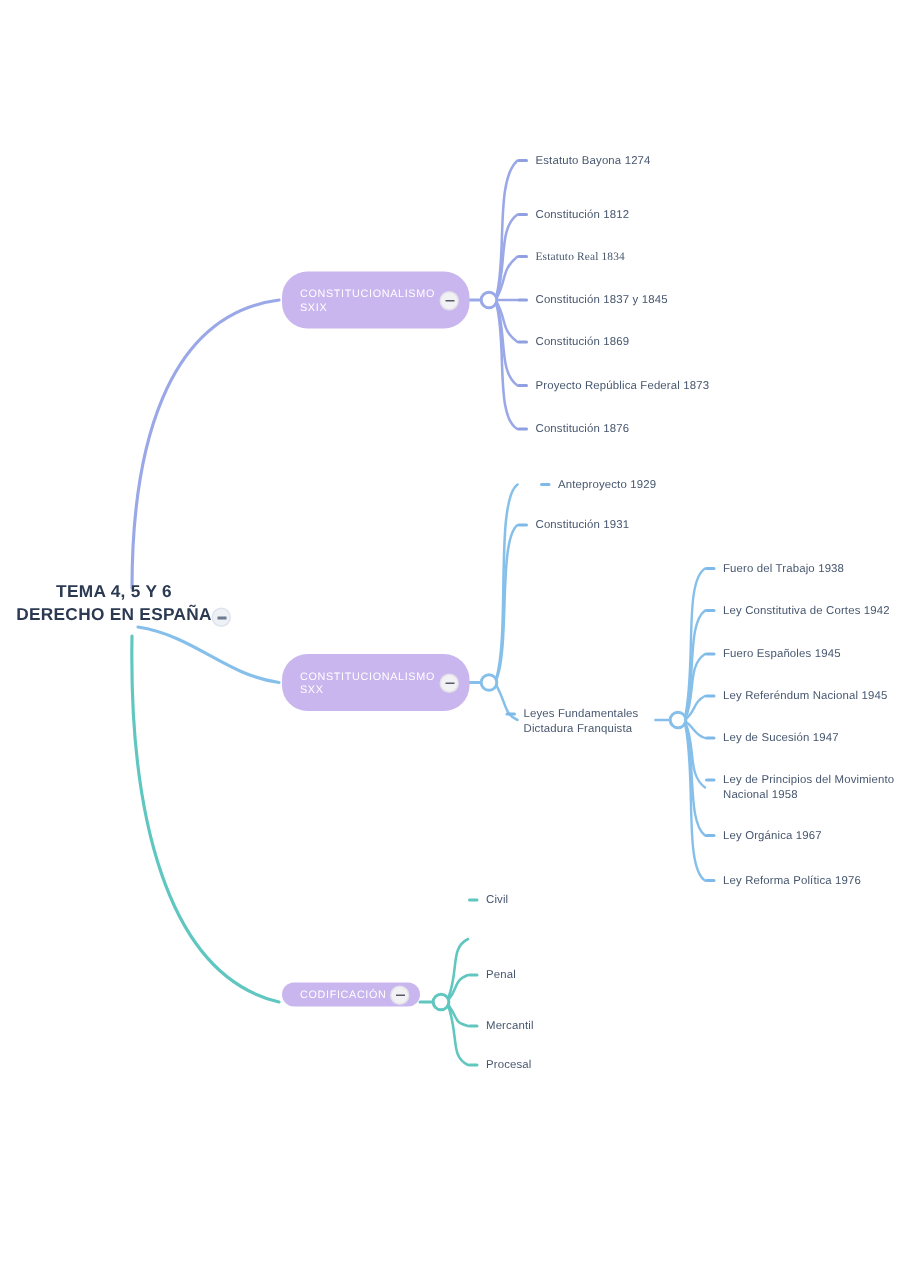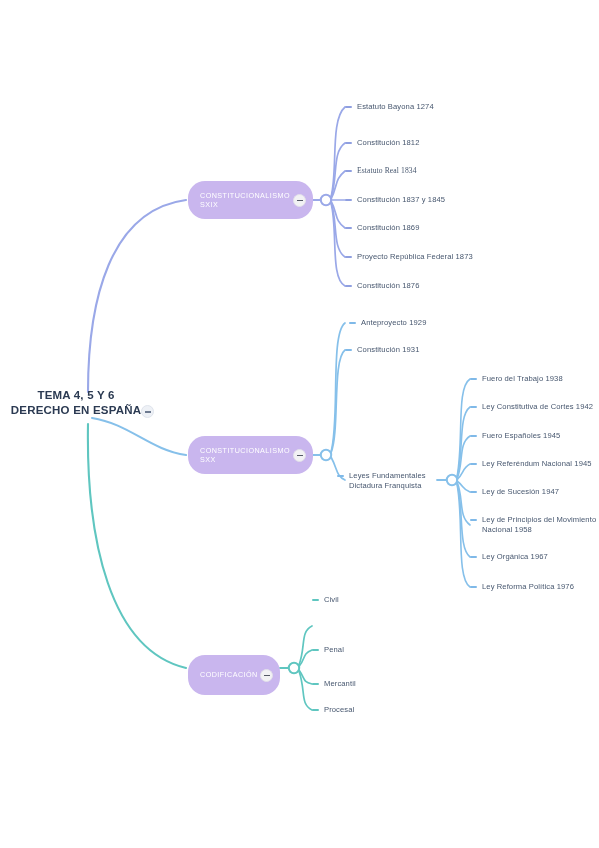--- a/index.html
+++ b/index.html
@@ -88,21 +88,21 @@
   }
   .branch-toggle::after {
     content: "";
     position: absolute;
     left: 3px; top: 5px;
     width: 6px; height: 1.6px;
     background: #555a66;
   }
   #branch-sxix { left: 188px; top: 181px; width: 125px; height: 38px; }
   #branch-sxx  { left: 188px; top: 436px; width: 125px; height: 38px; }
-  #branch-cod  { left: 188px; top: 655px; width: 92px;  height: 40px; }
+  #branch-cod  { left: 188px; top: 655px; width: 92px;  height: 16px; }
   
   .leaf {
     position: absolute;
     display: flex;
     align-items: flex-start;
     white-space: nowrap;
     font-size: 7.6px;
     line-height: 10px;
     color: #46566e;
     letter-spacing: 0.1px;
@@ -220,21 +220,21 @@
   </div>
 
   <div class="branch" id="branch-sxx">
     <div class="blabel">
       <span>CONSTITUCIONALISMO</span>
       <span>SXX</span>
     </div>
     <div class="branch-toggle"></div>
   </div>
 
-  <div class="leaf" style="left:349px; top:318px;justify-content:space-between;">
+  <div class="leaf" style="left:360px; top:318px;justify-content:space-between;">
     <span class="dash dash-lightblue"></span>
     <span class="ltext">Anteproyecto 1929</span>
   </div>
   <div class="leaf" style="left:345px; top:345px;">
     <span class="dash dash-lightblue"></span>
     <span class="ltext">Constitución 1931</span>
   </div>
 
   <div class="leaf two-line" style="left:337px; top:471px;">
     <span class="dash dash-lightblue"></span>

